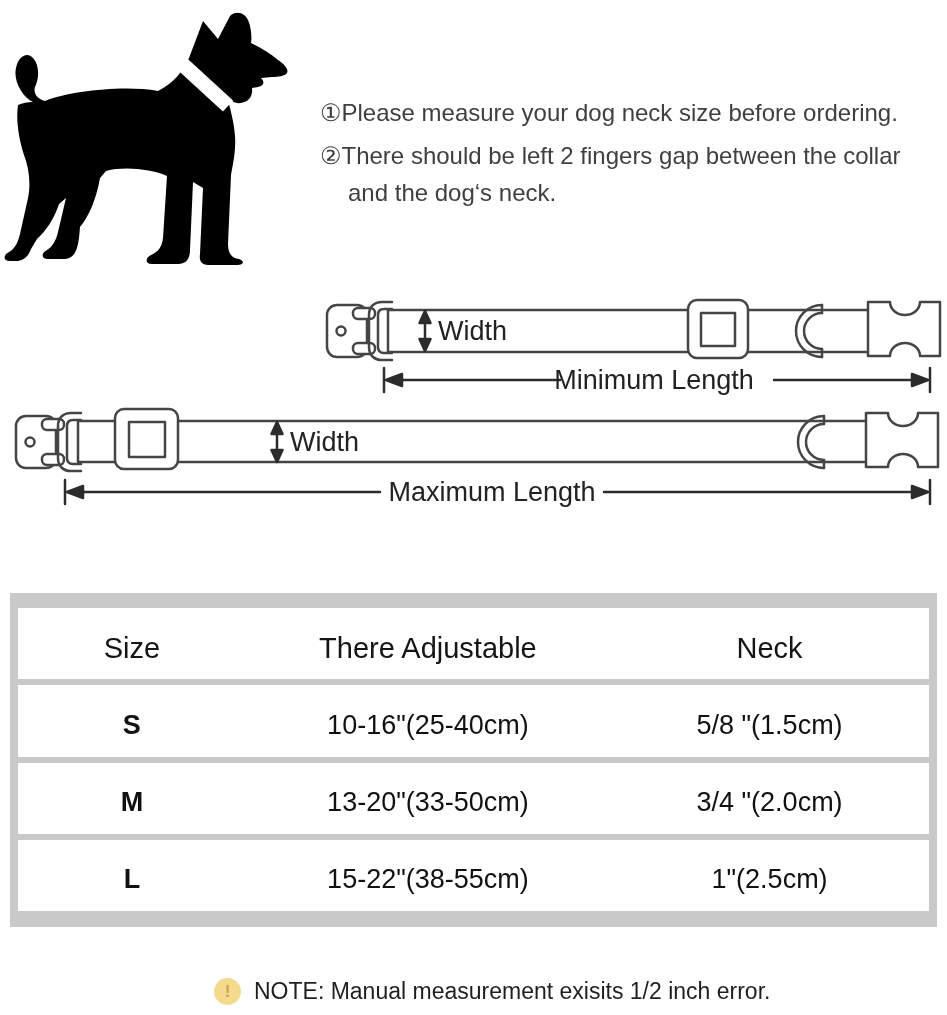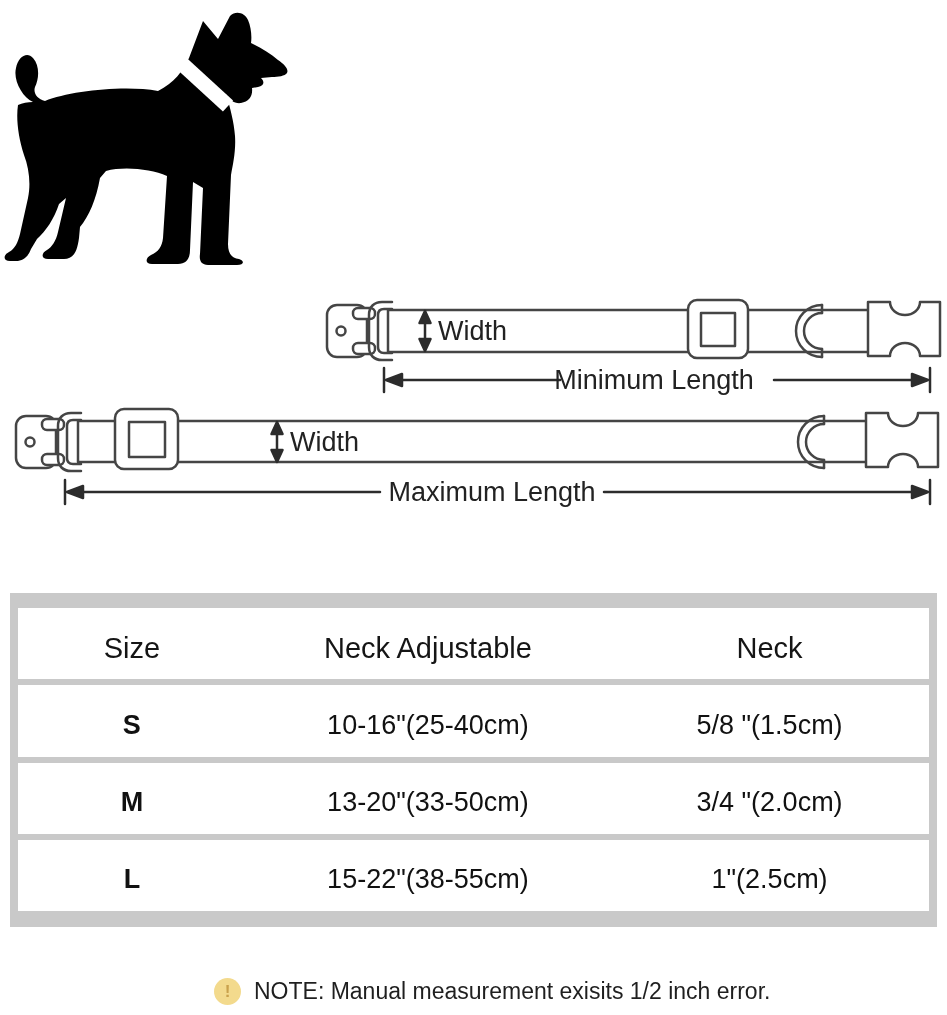--- a/index.html
+++ b/index.html
@@ -86,20 +86,24 @@
       L 8 253
       C 1 253 1 247 7 244
       C 13 241 16 234 18 226
       L 26 190
       C 29 176 27 160 22 147
       C 16 128 14 110 16 97
       C 20 95 26 94 31 94 Z"></path>
     <line x1="178" y1="54" x2="226" y2="98" stroke="#ffffff" stroke-width="15"></line>
   </svg>
 
+  <div class="instructions">
+    <p class="instr"><span>①</span><span>Please measure your dog neck size before ordering.</span></p>
+    <p class="instr"><span>②</span><span>There should be left 2 fingers gap between the collar and the dog‘s neck.</span></p>
+  </div>
 
   <div class="diagram" style="left:322px;top:296px">
     <svg width="624" height="106" viewBox="0 0 624 106" fill="none" stroke="#454545" stroke-width="2.5" stroke-linecap="round" stroke-linejoin="round">
       <g>
         <rect x="66" y="14" width="484" height="42" fill="#ffffff"></rect>
       </g>
       <g>
         <rect x="5" y="9" width="40" height="52" rx="10" fill="#ffffff"></rect>
         <rect x="31" y="12" width="22" height="11" rx="5" fill="#ffffff"></rect>
         <rect x="31" y="47" width="22" height="11" rx="5" fill="#ffffff"></rect>
@@ -178,21 +182,21 @@
         <line x1="592" y1="86" x2="901" y2="86"></line>
         <polygon points="916,86 900,80 900,92" fill="#2c2c2c"></polygon>
       </g>
       <text x="480" y="95" font-size="27" fill="#222" stroke="none" text-anchor="middle" font-family="Liberation Sans, sans-serif">Maximum Length</text>
     </svg>
   </div>
 
   <div class="size-table">
     <div class="trow thead">
       <div class="cell">Size</div>
-      <div class="cell">Neck Adjustable</div>
+      <div class="cell">There Adjustable</div>
       <div class="cell">Neck</div>
     </div>
     <div class="trow">
       <div class="cell size-letter">S</div>
       <div class="cell">10-16"(25-40cm)</div>
       <div class="cell">5/8 "(1.5cm)</div>
     </div>
     <div class="trow">
       <div class="cell size-letter">M</div>
       <div class="cell">13-20"(33-50cm)</div>

